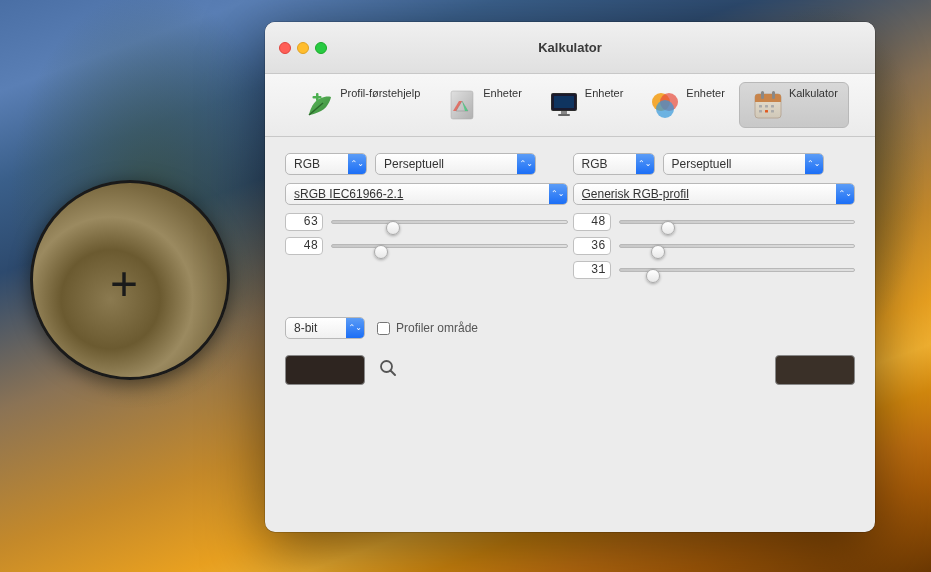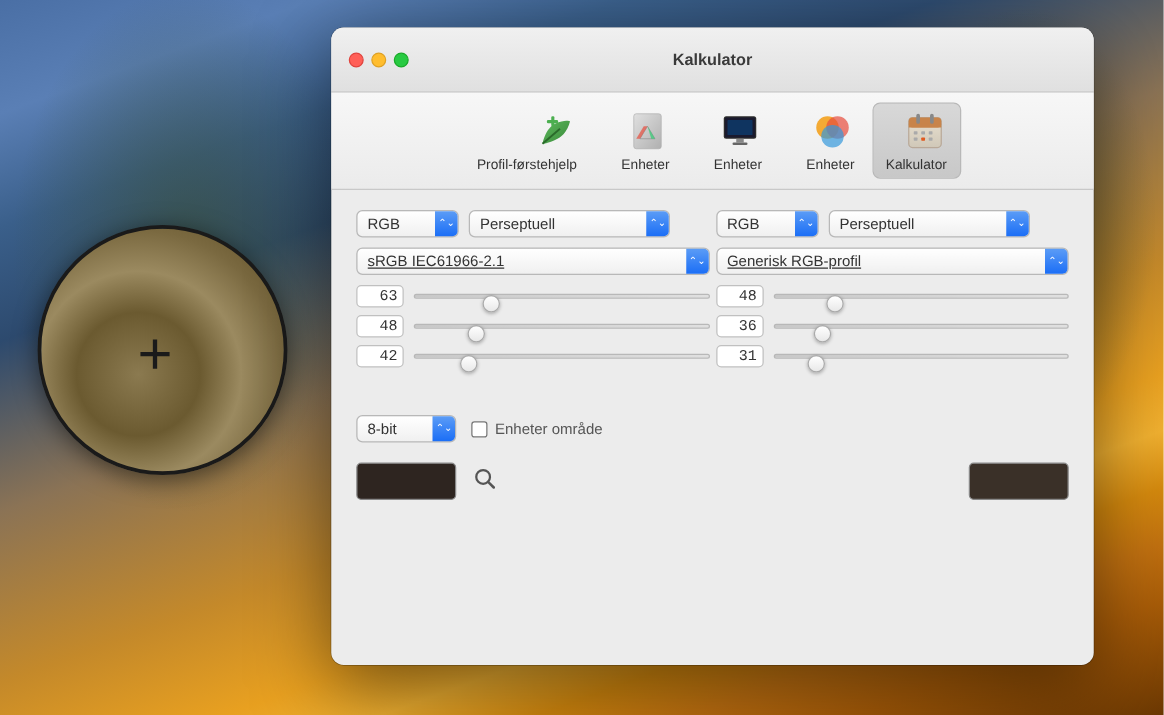--- a/index.html
+++ b/index.html
@@ -131,22 +131,21 @@
       align-items: center;
       justify-content: center;
       padding: 8px 16px;
       background: linear-gradient(to bottom, #f7f7f7, #ebebeb);
       border-bottom: 1px solid #c8c8c8;
       gap: 4px;
     }
 
     .toolbar-item {
       display: flex;
-      flex-direction: column;
-      align-items: flex-end;
+      align-items: flex-start;
       padding: 4px 10px;
       border-radius: 6px;
       cursor: pointer;
       min-width: 70px;
       gap: 3px;
     }
 
     .toolbar-item.active {
       background: linear-gradient(to bottom, #d8d8d8, #c8c8c8);
       border: 1px solid #b8b8b8;
@@ -524,26 +523,20 @@
             <div class="slider-track">
               <input type="range" min="0" max="255" value="63" style="">
             </div>
           </div>
           <div class="slider-row">
             <input type="text" class="slider-value" value="48" style="">
             <div class="slider-track">
               <input type="range" min="0" max="255" value="48" style="">
             </div>
           </div>
-          <div class="slider-row">
-            <input type="text" class="slider-value" value="42" style="">
-            <div class="slider-track">
-              <input type="range" min="0" max="255" value="42" style="">
-            </div>
-          </div>
         </div>
 
       </div>
 
       <div class="column">
 
         <div class="select-row">
           <div class="select-wrapper">
             <select>
               <option>RGB</option>
@@ -594,21 +587,21 @@
     <div class="bottom-section">
       <div class="select-wrapper">
         <select style="min-width:80px">
           <option>8-bit</option>
           <option>16-bit</option>
           <option>32-bit</option>
         </select>
       </div>
       <div class="checkbox-row">
         <input type="checkbox" id="utvidet" style="">
-        <label for="utvidet" class="checkbox-label">Enheter område</label>
+        <label for="utvidet" class="checkbox-label">Profiler område</label>
       </div>
     </div>
 
     <div class="swatches-row">
       <div class="swatch" style="background: #2e2520;"></div>
       <button class="search-icon-btn">
         <svg width="18" height="18" viewBox="0 0 18 18">
           <circle cx="7.5" cy="7.5" r="5.5" fill="none" stroke="#555" stroke-width="1.8"></circle>
           <line x1="11.5" y1="11.5" x2="16" y2="16" stroke="#555" stroke-width="2" stroke-linecap="round"></line>
         </svg>

